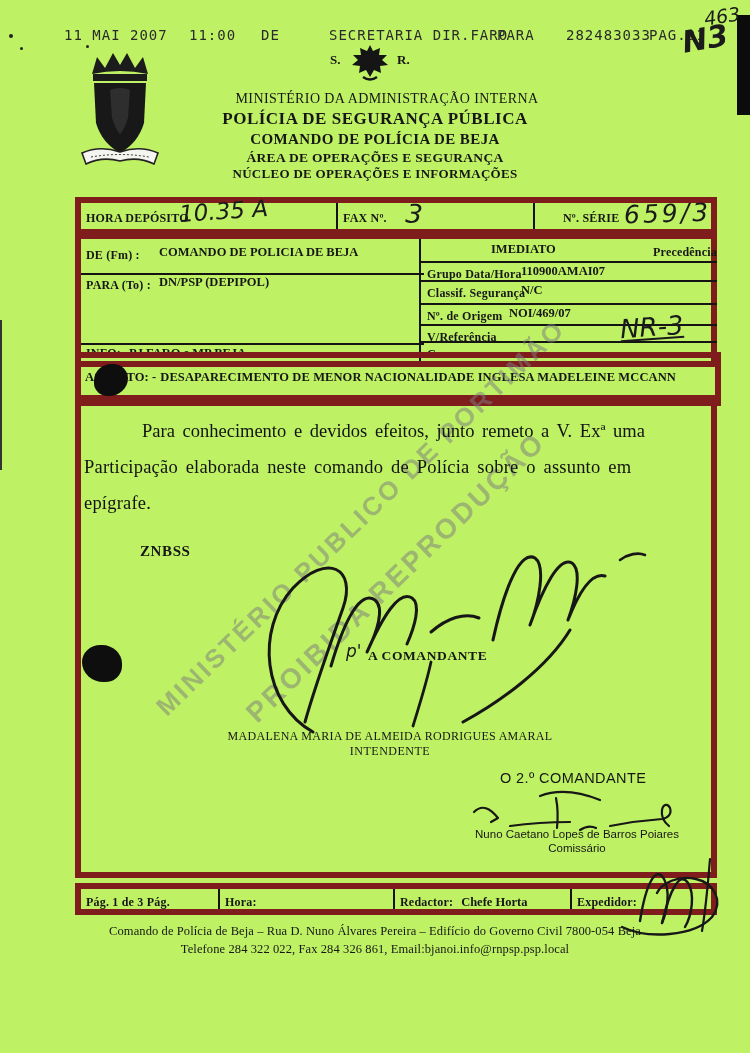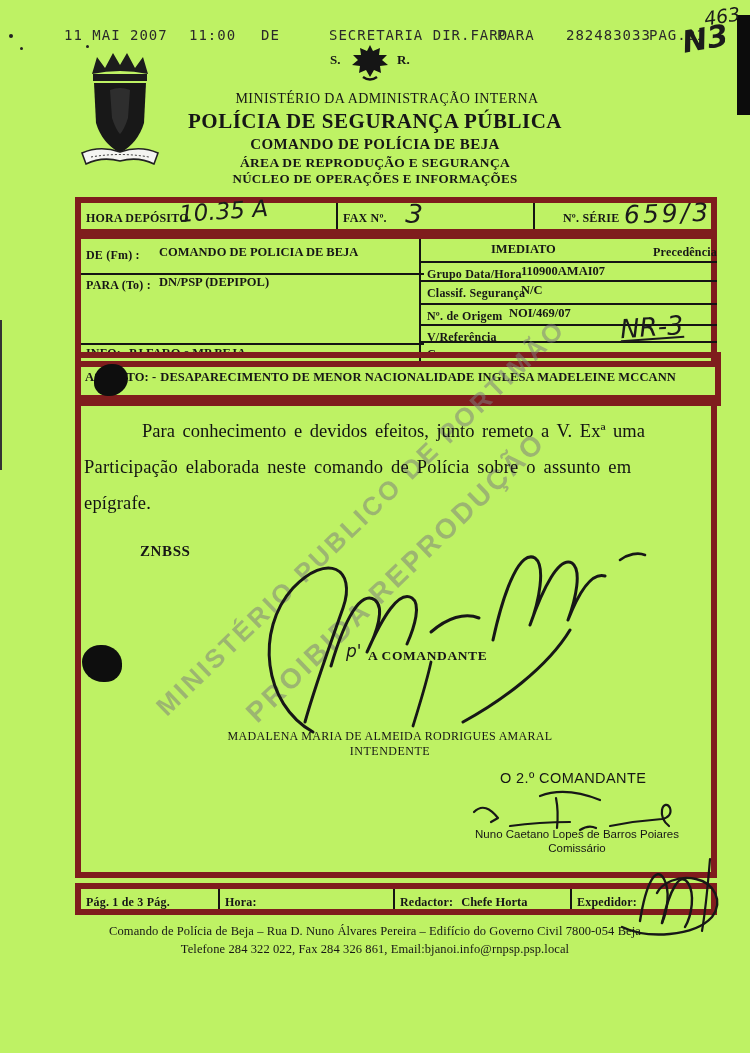--- a/index.html
+++ b/index.html
@@ -15,21 +15,21 @@
   
   .faxline span{position:absolute;top:27px;font-size:14px;letter-spacing:1px;color:#2a2a2a;white-space:nowrap;}
   .noise-dot{position:absolute;background:#222;border-radius:50%;}
 
   .scan-strip{position:absolute;left:737px;top:15px;width:13px;height:100px;background:#0c0c0c;}
   .edge-line{position:absolute;left:0;top:320px;width:2px;height:150px;background:#333;}
 
   
   .lh{position:absolute;left:0;top:90px;width:750px;text-align:center;line-height:1.28;}
   .lh .l1{font-size:14px;font-weight:400;letter-spacing:.4px;margin-left:24px;}
-  .lh .l2{font-size:21px;font-weight:700;letter-spacing:.5px;}
+  .lh .l2{font-size:17px;font-weight:700;letter-spacing:.5px;}
   .lh .l3{font-size:15px;font-weight:700;letter-spacing:.4px;}
   .lh .l4{font-size:13.5px;font-weight:700;letter-spacing:.3px;}
   .lh .l5{font-size:13px;font-weight:700;letter-spacing:.3px;}
   .sr{position:absolute;top:52px;font-size:13px;font-weight:700;}
 
   
   .boxrow{position:absolute;left:75px;width:630px;border:6px solid #7f1d1d;background:transparent;}
   .lbl{font-weight:700;font-size:12px;letter-spacing:.2px;white-space:nowrap;}
   .val{font-weight:700;font-size:12.5px;white-space:nowrap;}
 
@@ -137,21 +137,21 @@
   <span class="sr serif abs" style="left:397px;">R.</span>
   <svg width="44" height="42" style="left:348px;top:42px" viewBox="0 0 44 42">
     <path d="M22,3 L25,9 L32,6 L31,13 L39,13 L34,18 L40,23 L32,24 L33,31 L26,28 L22,35 L18,28 L11,31 L12,24 L4,23 L10,18 L5,13 L13,13 L12,6 L19,9 Z" fill="#151515"></path>
     <path d="M15,35 Q22,40 29,35" fill="none" stroke="#151515" stroke-width="2.4"></path>
   </svg>
 
   <div class="lh serif">
     <div class="l1">MINISTÉRIO DA ADMINISTRAÇÃO INTERNA</div>
     <div class="l2">POLÍCIA DE SEGURANÇA PÚBLICA</div>
     <div class="l3">COMANDO DE POLÍCIA DE BEJA</div>
-    <div class="l4">ÁREA DE REPRODUÇÃO E SEGURANÇA</div>
+    <div class="l4">ÁREA DE OPERAÇÕES E SEGURANÇA</div>
     <div class="l5">NÚCLEO DE OPERAÇÕES E INFORMAÇÕES</div>
   </div>
 
   <div class="boxrow meta serif">
     <div class="cell c1">
       <span class="lbl">HORA DEPÓSITO</span>
       <span class="hand hw-hora">10.35 A</span>
     </div>
     <div class="cell c2">
       <span class="lbl">FAX Nº.</span>

